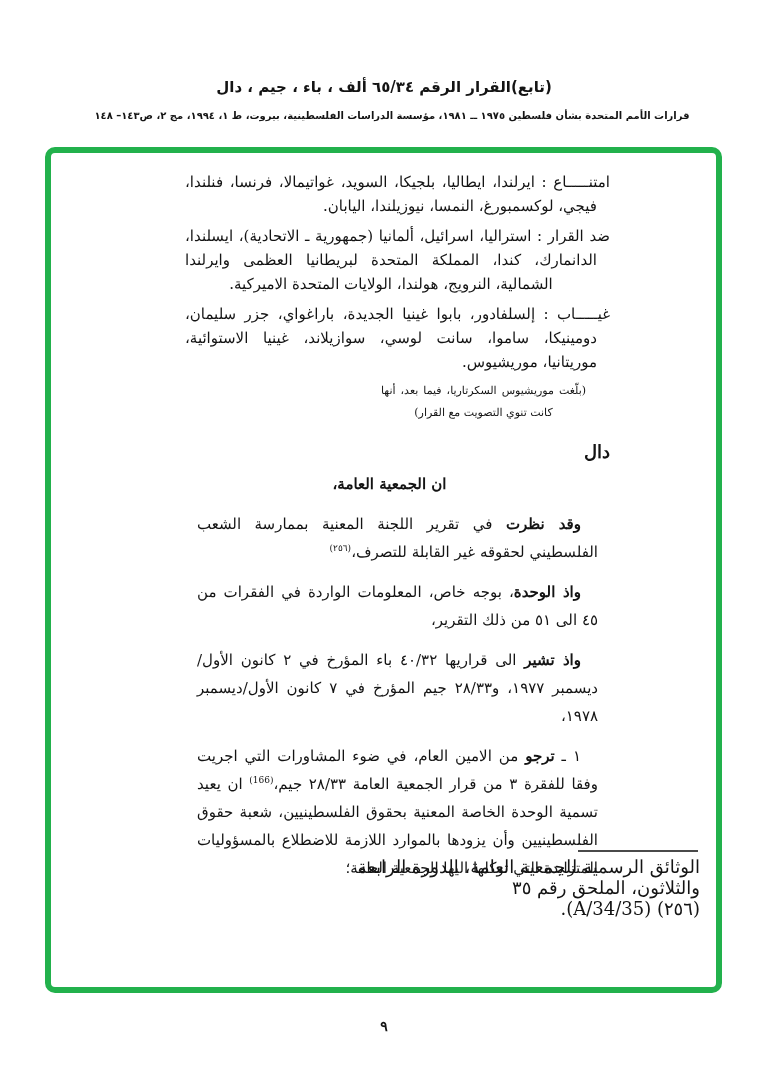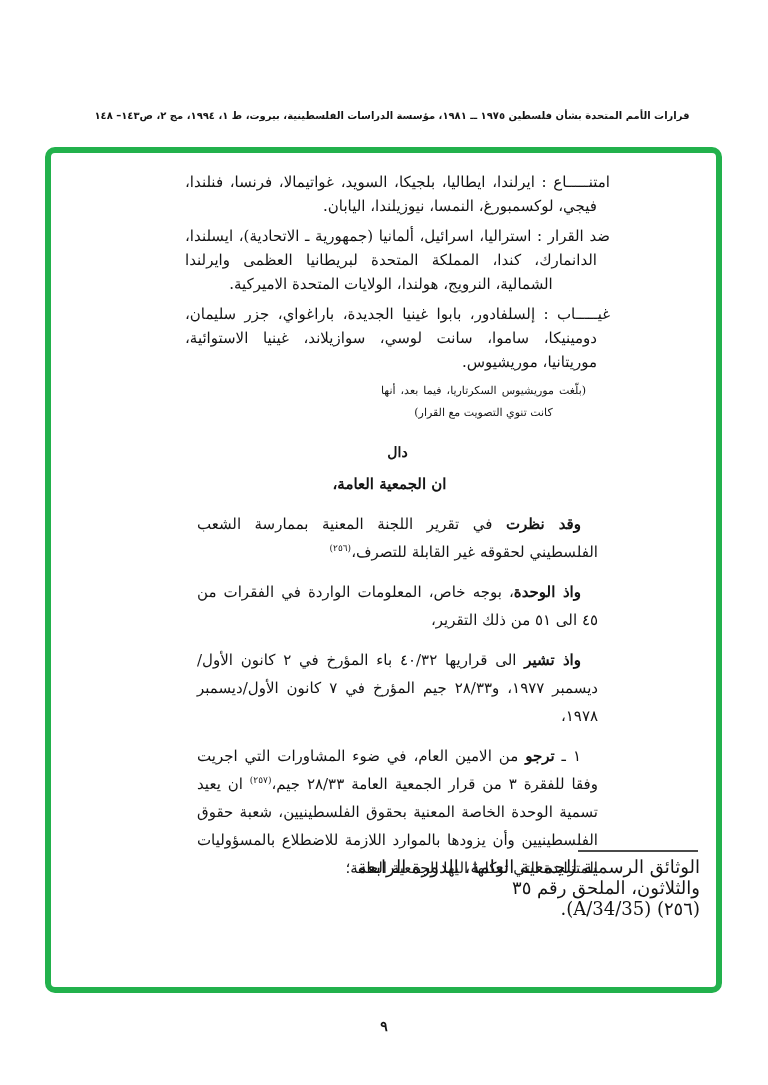--- a/index.html
+++ b/index.html
@@ -57,23 +57,22 @@
   .vote.last-center { text-align-last: center; }
   .vote.last-right  { text-align-last: right; }
   .note {
     width: 205px;
     margin: 4px 24px 0 auto;
     font-size: 11px; line-height: 22px;
     text-align: justify; text-align-last: center;
   }
   .sec-heading {
     margin-top: 16px;
-    font-size: 14px; line-height: 24px;
+    font-size: 18px; line-height: 24px;
     font-weight: bold;
-    text-align: center;
   }
   .opening {
     margin-top: 6px;
     font-size: 15px; line-height: 28px;
     font-weight: bold;
     text-indent: 16px;
     text-align: center;
   }
   .body-p {
     margin: 12px;
@@ -115,20 +114,21 @@
     position: absolute; top: 1018px; left: 0; right: 0;
     text-align: center;
     font-size: 14px; font-weight: bold;
   }
 </style>
 </head>
 <body>
 
 <div class="page">
 
+  <div class="hdr-title">(تابع)القرار الرقم ٦٥/٣٤ ألف ، باء ، جيم ، دال</div>
   <div class="hdr-source">قرارات الأمم المتحدة بشأن فلسطين ١٩٧٥ ــ ١٩٨١، مؤسسة الدراسات الفلسطينية، بيروت، ط ١، ١٩٩٤، مج ٢، ص١٤٣– ١٤٨</div>
 
   <div class="highlight-box"></div>
 
   <div class="content">
 
     <p class="vote last-right"><span>امتنـــــاع : </span><span>ايرلندا، ايطاليا، بلجيكا، السويد، غواتيمالا، فرنسا، فنلندا، فيجي، لوكسمبورغ، النمسا، نيوزيلندا، اليابان.</span></p>
 
     <p class="vote last-center"><span>ضد القرار : </span><span>استراليا، اسرائيل، ألمانيا (جمهورية ـ الاتحادية)، ايسلندا، الدانمارك، كندا، المملكة المتحدة لبريطانيا العظمى وايرلندا الشمالية، النرويج، هولندا، الولايات المتحدة الاميركية.</span></p>
 
@@ -139,21 +139,21 @@
     <div class="sec-heading">دال</div>
 
     <div class="opening">ان الجمعية العامة،</div>
 
     <p class="body-p"><b>وقد نظرت</b><span> في تقرير اللجنة المعنية بممارسة الشعب الفلسطيني لحقوقه غير القابلة للتصرف،</span><sup class="ref">(٢٥٦)</sup></p>
 
     <p class="body-p"><b>واذ الوحدة</b><span>، بوجه خاص، المعلومات الواردة في الفقرات من ٤٥ الى ٥١ من ذلك التقرير،</span></p>
 
     <p class="body-p"><b>واذ تشير</b><span> الى قراريها ٤٠/٣٢ باء المؤرخ في ٢ كانون الأول/ديسمبر ١٩٧٧، و٢٨/٣٣ جيم المؤرخ في ٧ كانون الأول/ديسمبر ١٩٧٨،</span></p>
 
-    <p class="body-p"><span>١ ـ </span><b>ترجو</b><span> من الامين العام، في ضوء المشاورات التي اجريت وفقا للفقرة ٣ من قرار الجمعية العامة ٢٨/٣٣ جيم،</span><sup class="ref">(٢٥٧)</sup><span> ان يعيد تسمية الوحدة الخاصة المعنية بحقوق الفلسطينيين، شعبة حقوق الفلسطينيين وأن يزودها بالموارد اللازمة للاضطلاع بالمسؤوليات المتزايدة التي توكلها اليها الجمعية العامة؛</span></p>
+    <p class="body-p"><span>١ ـ </span><b>ترجو</b><span> من الامين العام، في ضوء المشاورات التي اجريت وفقا للفقرة ٣ من قرار الجمعية العامة ٢٨/٣٣ جيم،</span><sup class="ref">(166)</sup><span> ان يعيد تسمية الوحدة الخاصة المعنية بحقوق الفلسطينيين، شعبة حقوق الفلسطينيين وأن يزودها بالموارد اللازمة للاضطلاع بالمسؤوليات المتزايدة التي توكلها اليها الجمعية العامة؛</span></p>
 
   </div>
 
   <div class="footnotes">
     <div class="fn-rule"></div>
     <div class="fn256">الوثائق الرسمية للجمعية العامة، الدورة الرابعة والثلاثون، الملحق رقم ٣٥</div>
     <div class="fn256">(٢٥٦) (A/34/35).</div>
   </div>
 
   <div class="page-num">٩</div>

